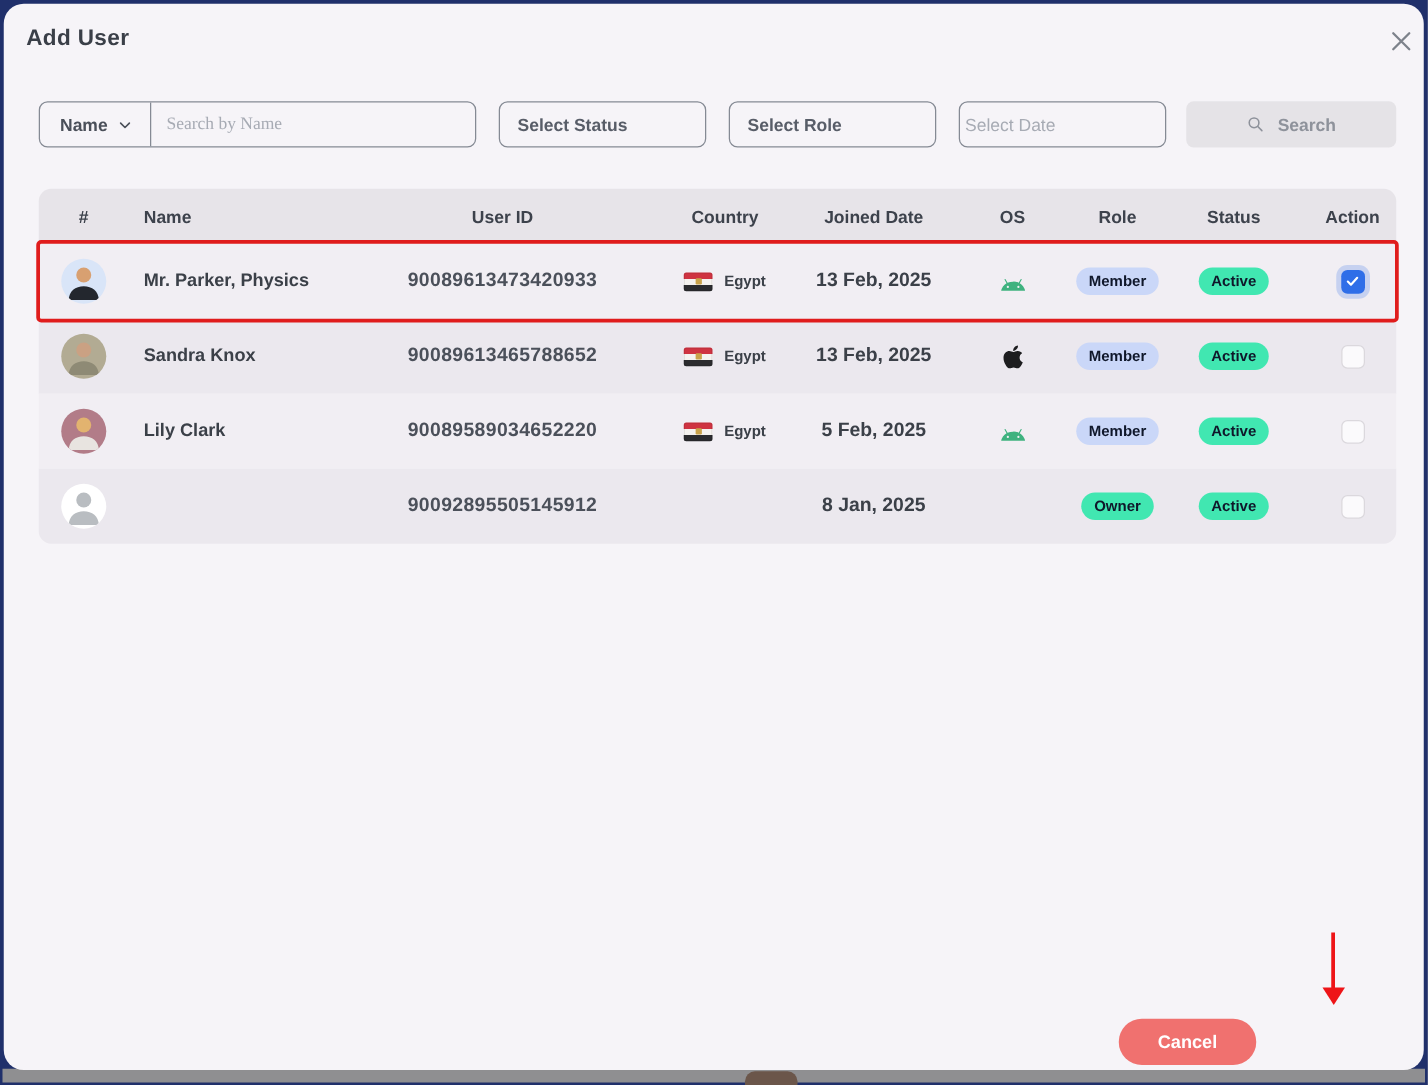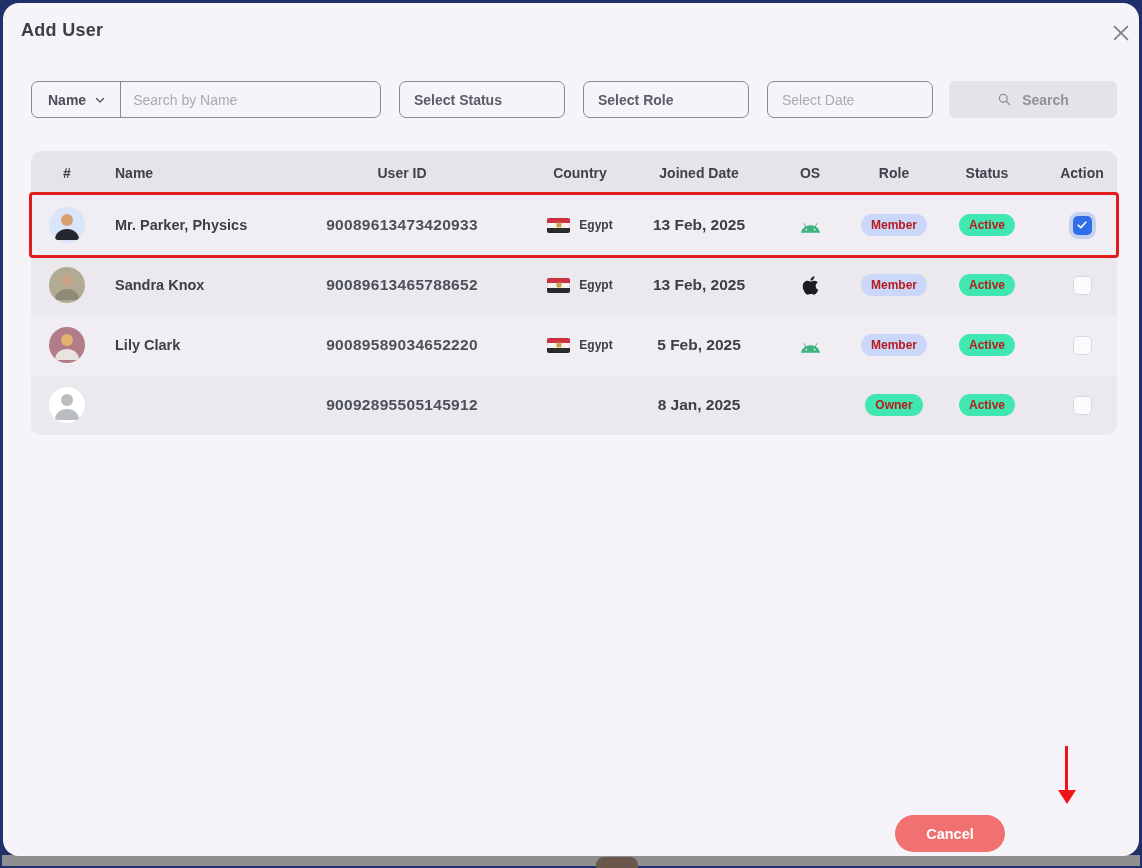--- a/index.html
+++ b/index.html
@@ -15,24 +15,24 @@
   .modal { position:absolute; left:3px; top:3px; width:1136px; height:853px; background:#f6f4f8; border-radius:16px; }
 
   .modal-title { position:absolute; left:18px; top:17px; font-size:18px; font-weight:700; color:#3a3f48; letter-spacing:.3px; }
   .close-btn { position:absolute; left:1102px; top:14px; width:32px; height:32px; display:flex; align-items:center; justify-content:center; cursor:pointer; }
 
   
   .ctrl { position:absolute; top:78px; height:37px; border:1px solid #858a94; border-radius:7px; background:transparent; display:flex; align-items:center; font-size:14px; }
   .combo { left:28px; width:350px; padding:0; }
   .combo .name-part { display:flex; align-items:center; gap:8px; padding:0 14px 0 16px; height:100%; color:#4a4f59; font-weight:600; cursor:pointer; }
   .combo .divider { width:1px; height:100%; background:#858a94; }
-  .combo .search-part { flex:1; padding:0 12px; color:#a7abb4; }
+  .combo .search-part { flex:1; padding:0 12px; color:#a7abb4;font-family:Liberation Serif, serif; }
   .sel-status { left:396px; width:166px; padding:16px 14px; color:#585d68; font-weight:600; cursor:pointer; }
   .sel-role   { left:580px; width:166px; padding:0 14px; color:#585d68; font-weight:600; cursor:pointer; }
-  .sel-date   { left:764px; width:166px; padding:0 14px; color:#a7abb4; cursor:pointer; }
+  .sel-date   { left:764px; width:166px; padding:0 4px; color:#a7abb4; cursor:pointer; }
   .search-btn { left:946px; width:168px; border:none; background:#e5e3e7; border-radius:6px; justify-content:center; gap:10px; color:#8e929b; font-weight:600; cursor:pointer; }
 
   .chevron { color:#4a4f59; display:flex; }
 
   
   .table { position:absolute; left:28px; top:148px; width:1086px; }
   .thead { display:grid; grid-template-columns:72px 180px 238px 118px 120px 102px 66px 120px 70px;
            height:44px; background:#e7e4e9; border-radius:10px 10px 0 0; align-items:center; }
   .thead .hcell { text-align:center; font-size:14px; font-weight:700; color:#3d424c; }
   .thead .h-name { text-align:left; padding-left:12px; }
@@ -53,21 +53,21 @@
   .avatar { width:36px; height:36px; border-radius:50%; overflow:hidden; flex:none; }
   .av-1 { background:#d9e5f8; } .av-2 { background:#b2ab93; } .av-3 { background:#b27c88; } .av-4 { background:#ffffff; }
 
   .flag { width:23px; height:15px; border-radius:2px; position:relative; flex:none;
           background:linear-gradient(180deg,#cf3341 0 33.4%, #f5f2ef 33.4% 66.7%, #2b2b2e 66.7% 100%); box-shadow:0 0 0 1px rgba(0,0,0,.08) inset; }
   .flag::after { content:""; position:absolute; left:50%; top:50%; transform:translate(-50%,-50%); width:5px; height:5px; background:#c9a24a; border-radius:1px; }
 
   .os-android { color:var(--c-android-green,#3fb27f); display:flex; }
   .os-apple { color:var(--c-apple-black,#1d1d1f); display:flex; }
 
-  .badge { font-size:12px; font-weight:600; padding:4px 10px; border-radius:11px; white-space:nowrap; color:#b91c1c; }
+  .badge { font-size:12px; font-weight:600; padding:4px 10px; border-radius:11px; white-space:nowrap; color:#0f172a; }
   .badge-member { background:var(--c-badge-member-bg,#cad7f8); }
   .badge-mint { background:var(--c-badge-active-bg,#41e7b1); }
 
   .checkbox { width:19px; height:19px; border-radius:5px; cursor:pointer; }
   .checkbox.unchecked { background:#fbfafc; border:1px solid #dbd8dd; }
   .checkbox.checked { background:var(--c-accent-blue-checkbox,#2f6ee8); border:none; display:flex; align-items:center; justify-content:center;
                       box-shadow:0 0 0 4px rgba(47,110,232,.22); }
 
   
   .btn { position:absolute; top:812px; height:37px; border:none; border-radius:19px; color:#fff; font-size:14.5px; font-weight:600; font-family:inherit; cursor:pointer; }

